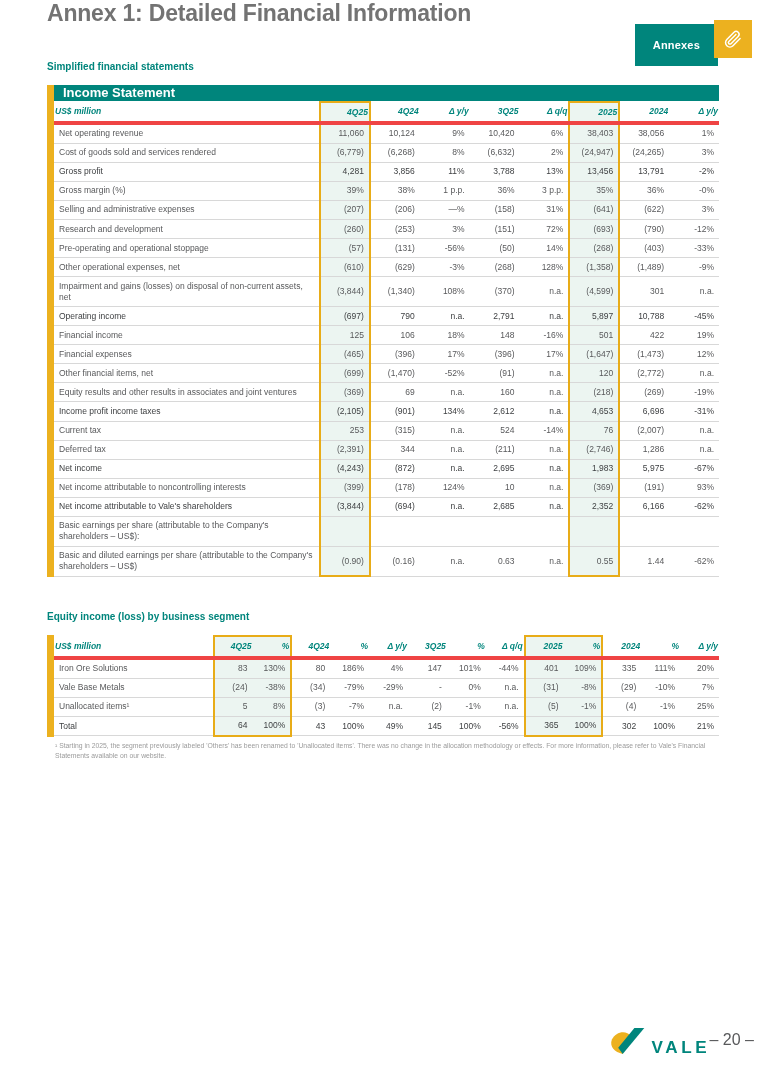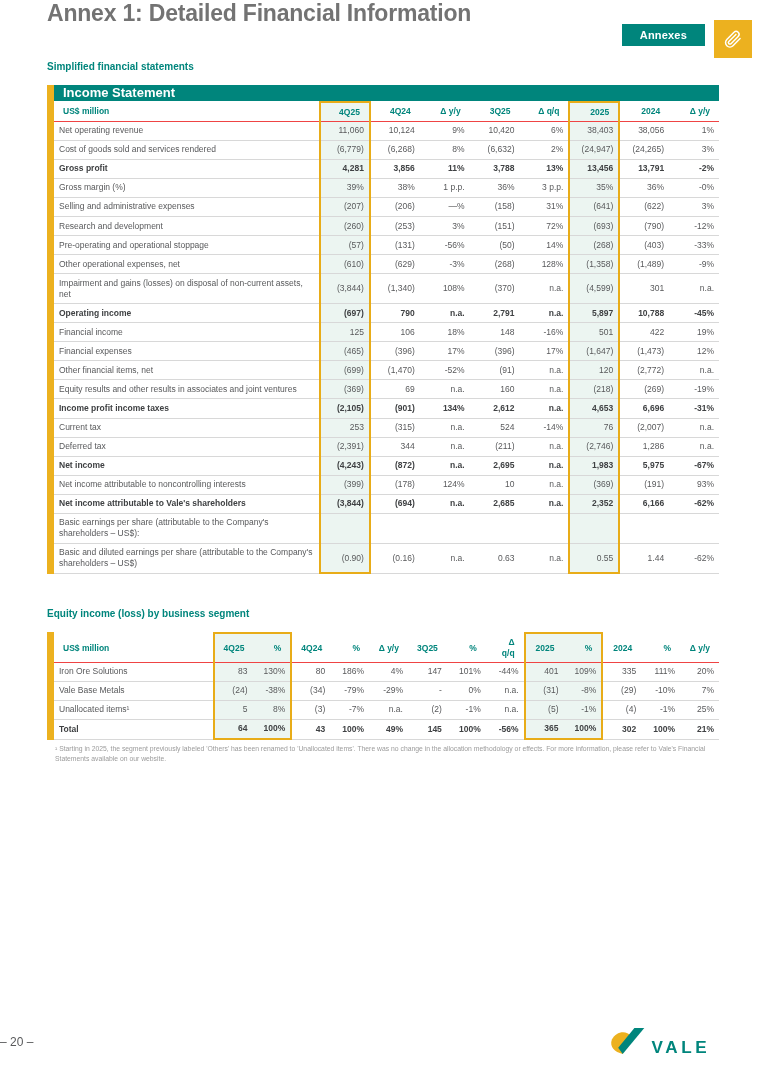--- a/index.html
+++ b/index.html
@@ -5,21 +5,21 @@
   * { margin:0; padding:0; box-sizing:border-box; }
   html,body { background:#ffffff; }
   body {
     width:766px; height:1083px; position:relative; overflow:hidden;
     font-family:"Liberation Sans", sans-serif;
   }
   .content { padding:0 47px; }
 
   
   .annex-badge {
-    position:absolute; top:24px; right:61px; height:22px;
+    position:absolute; top:24px; right:48px; height:42px;
     background:#00857C; color:#fff; font-size:11px; font-weight:bold;
     display:flex; align-items:center; padding:0 18px; letter-spacing:0.2px;
   }
   .clip-box {
     position:absolute; top:20px; right:14px; width:38px; height:38px;
     background:#ECB11F; display:flex; align-items:center; justify-content:center;
   }
 
   h1.page-title {
     color:#737373; font-size:23px; font-weight:bold; letter-spacing:-0.2px;
@@ -30,47 +30,47 @@
 
   .table-block { border-left:7px solid #ECB11F; margin-top:13px; }
   .table-title-bar {
     background:#00857C; color:#fff; font-weight:bold; font-size:13px;
     padding:0 9px; line-height:1.2;
   }
 
   table.fin-table { width:100%; border-collapse:collapse; table-layout:fixed; }
   .fin-table th {
     color:#00857C; font-weight:bold; font-size:8.5px; text-align:right;
-    padding:4px 9px; border-bottom:1px solid #ef4444; line-height:1.2;
+    padding:4px 1px; border-bottom:4px solid #ef4444; line-height:1.2;font-style:italic;
   }
   .fin-table th.label-col, .fin-table td.label-col { text-align:left; }
   .income-table .label-col { width:40%; }
   .equity-table .label-col { width:24%; }
   .fin-table td {
     font-size:8.5px; color:#58595B; text-align:right;
     padding:3.5px 5px; border-bottom:1px solid #d8d8d8; line-height:1.3;
     word-wrap:break-word;
   }
-  tr.bold td { font-weight:bold; color:#3f4143; }
+  tr.bold td { font-weight:normal; color:#3f4143; }
 
   
   .hl { background:#ecf5f1; }
   .hl-l { border-left:2px solid #E8AC18; }
   .hl-r { border-right:2px solid #E8AC18; }
   th.hl-t { border-top:2px solid #E8AC18; }
   td.hl-b { border-bottom:2px solid #E8AC18 !important; }
 
   .footnote {
     font-size:6.8px; color:#9b9b9b; margin-top:4px; padding-left:8px;
     line-height:1.45; max-width:660px;
   }
 
   .page-number {
-    position:absolute; bottom:34px; left:0; right:4px; text-align:left;
-    font-size:12px; color:#58595B;
+    position:absolute; bottom:34px; left:0; right:12px; text-align:right;
+    font-size:16px; color:#58595B;
   }
   .logo { position:absolute; bottom:16px; right:42px; }
 </style>
 </head>
 <body>
 
 <div class="page">
 
   <div class="annex-badge">
     <span>Annexes</span>

